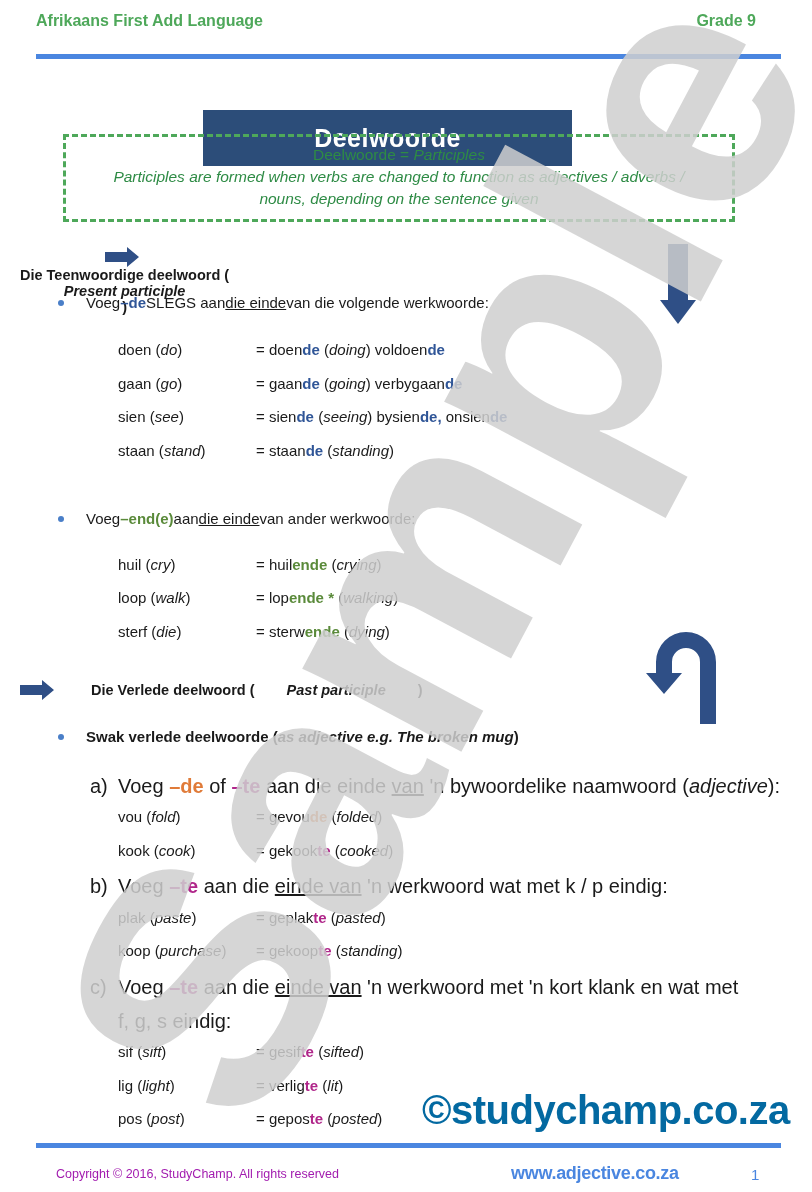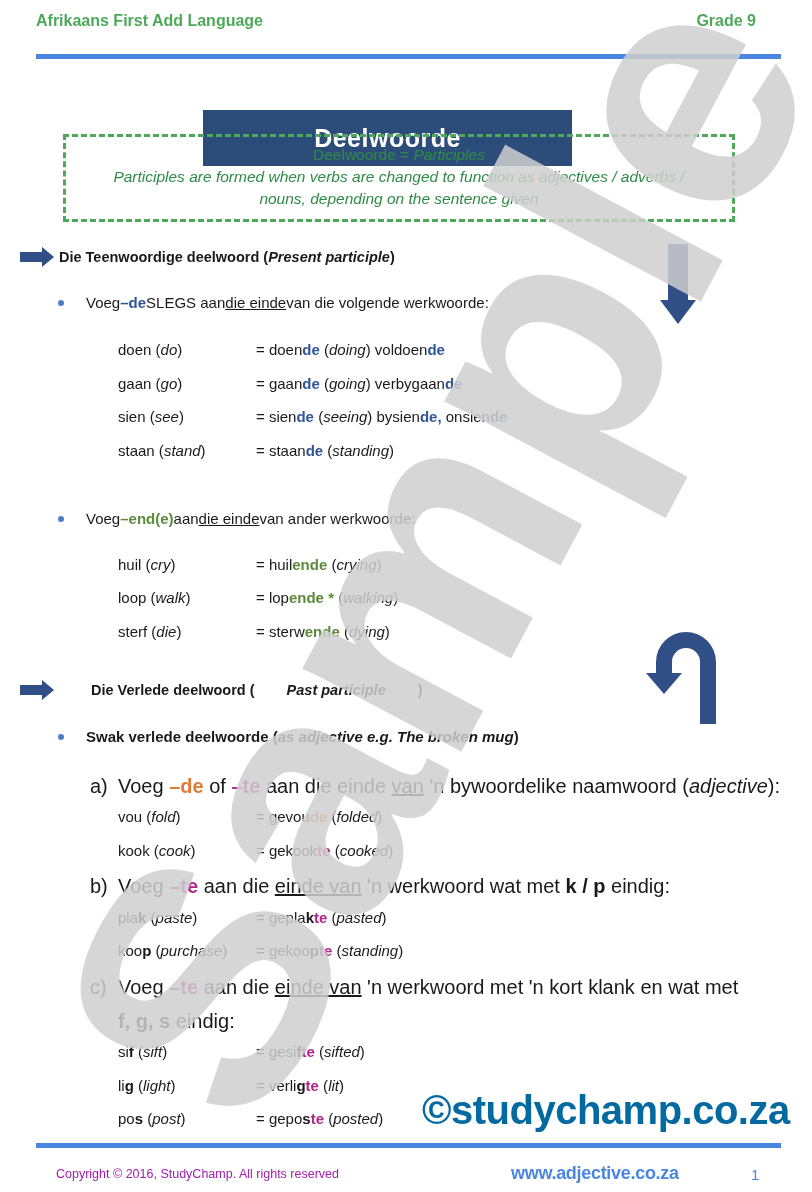--- a/index.html
+++ b/index.html
@@ -24,21 +24,21 @@
   .arrow-right { width: 34px; height: 20px; margin-right: 5px; position: relative; }
   .section-head i { font-style: italic; }
 
   .bullet-line { position: absolute; left: 58px; font-size: 15px; display: flex; align-items: center; }
   .dot { width: 6px; height: 6px; border-radius: 50%; background: #4a7fc8; margin-right: 22px; display: inline-block; }
   .u { text-decoration: underline; }
   .blue { color: #2f5597; font-weight: bold; }
   .green { color: #5a8a3a; font-weight: bold; }
   .orange { color: #e07b39; font-weight: bold; }
   .magenta { color: #b0268a; font-weight: bold; }
-  .b { font-weight: bold; }
+  .b { font-weight: normal; }
 
   .row { position: absolute; left: 118px; font-size: 15px; white-space: nowrap; }
   .row .l { display: inline-block; width: 138px; }
   .row i { font-style: italic; }
 
   .sub-line { position: absolute; left: 90px; font-size: 20px; white-space: nowrap; }
   .sub-line .lab { display: inline-block; width: 28px; }
   .sub-line i { font-style: italic; }
 
   .footer-copy { position: absolute; left: 48px; top: 1167px; font-size: 12.5px; color: #a21caf; margin-left: 8px; }
@@ -58,21 +58,21 @@
 <div class="rule top"></div>
 
 <div class="title-box">Deelwoorde</div>
 
 <div class="def-box">
   <div><span>Deelwoorde = </span><i>Participles</i></div>
   <div><i>Participles are formed when verbs are changed to function as adjectives / adverbs /</i></div>
   <div><i>nouns, depending on the sentence given</i></div>
 </div>
 
-<div class="section-head" style="top:247px;">
+<div class="section-head" style="top:247px;flex-direction:column;">
   <svg class="arrow-right" viewBox="0 0 34 20">
       <path d="M0 5 H22 V0 L34 10 L22 20 V15 H0 Z" fill="#2f4f86"></path>
     </svg>
   <span>Die Teenwoordige deelwoord (</span>
     <i>Present participle</i>
     <span>)</span>
 </div>
 
 <div class="bullet-line" style="top:294px;">
   <span class="dot"></span>

